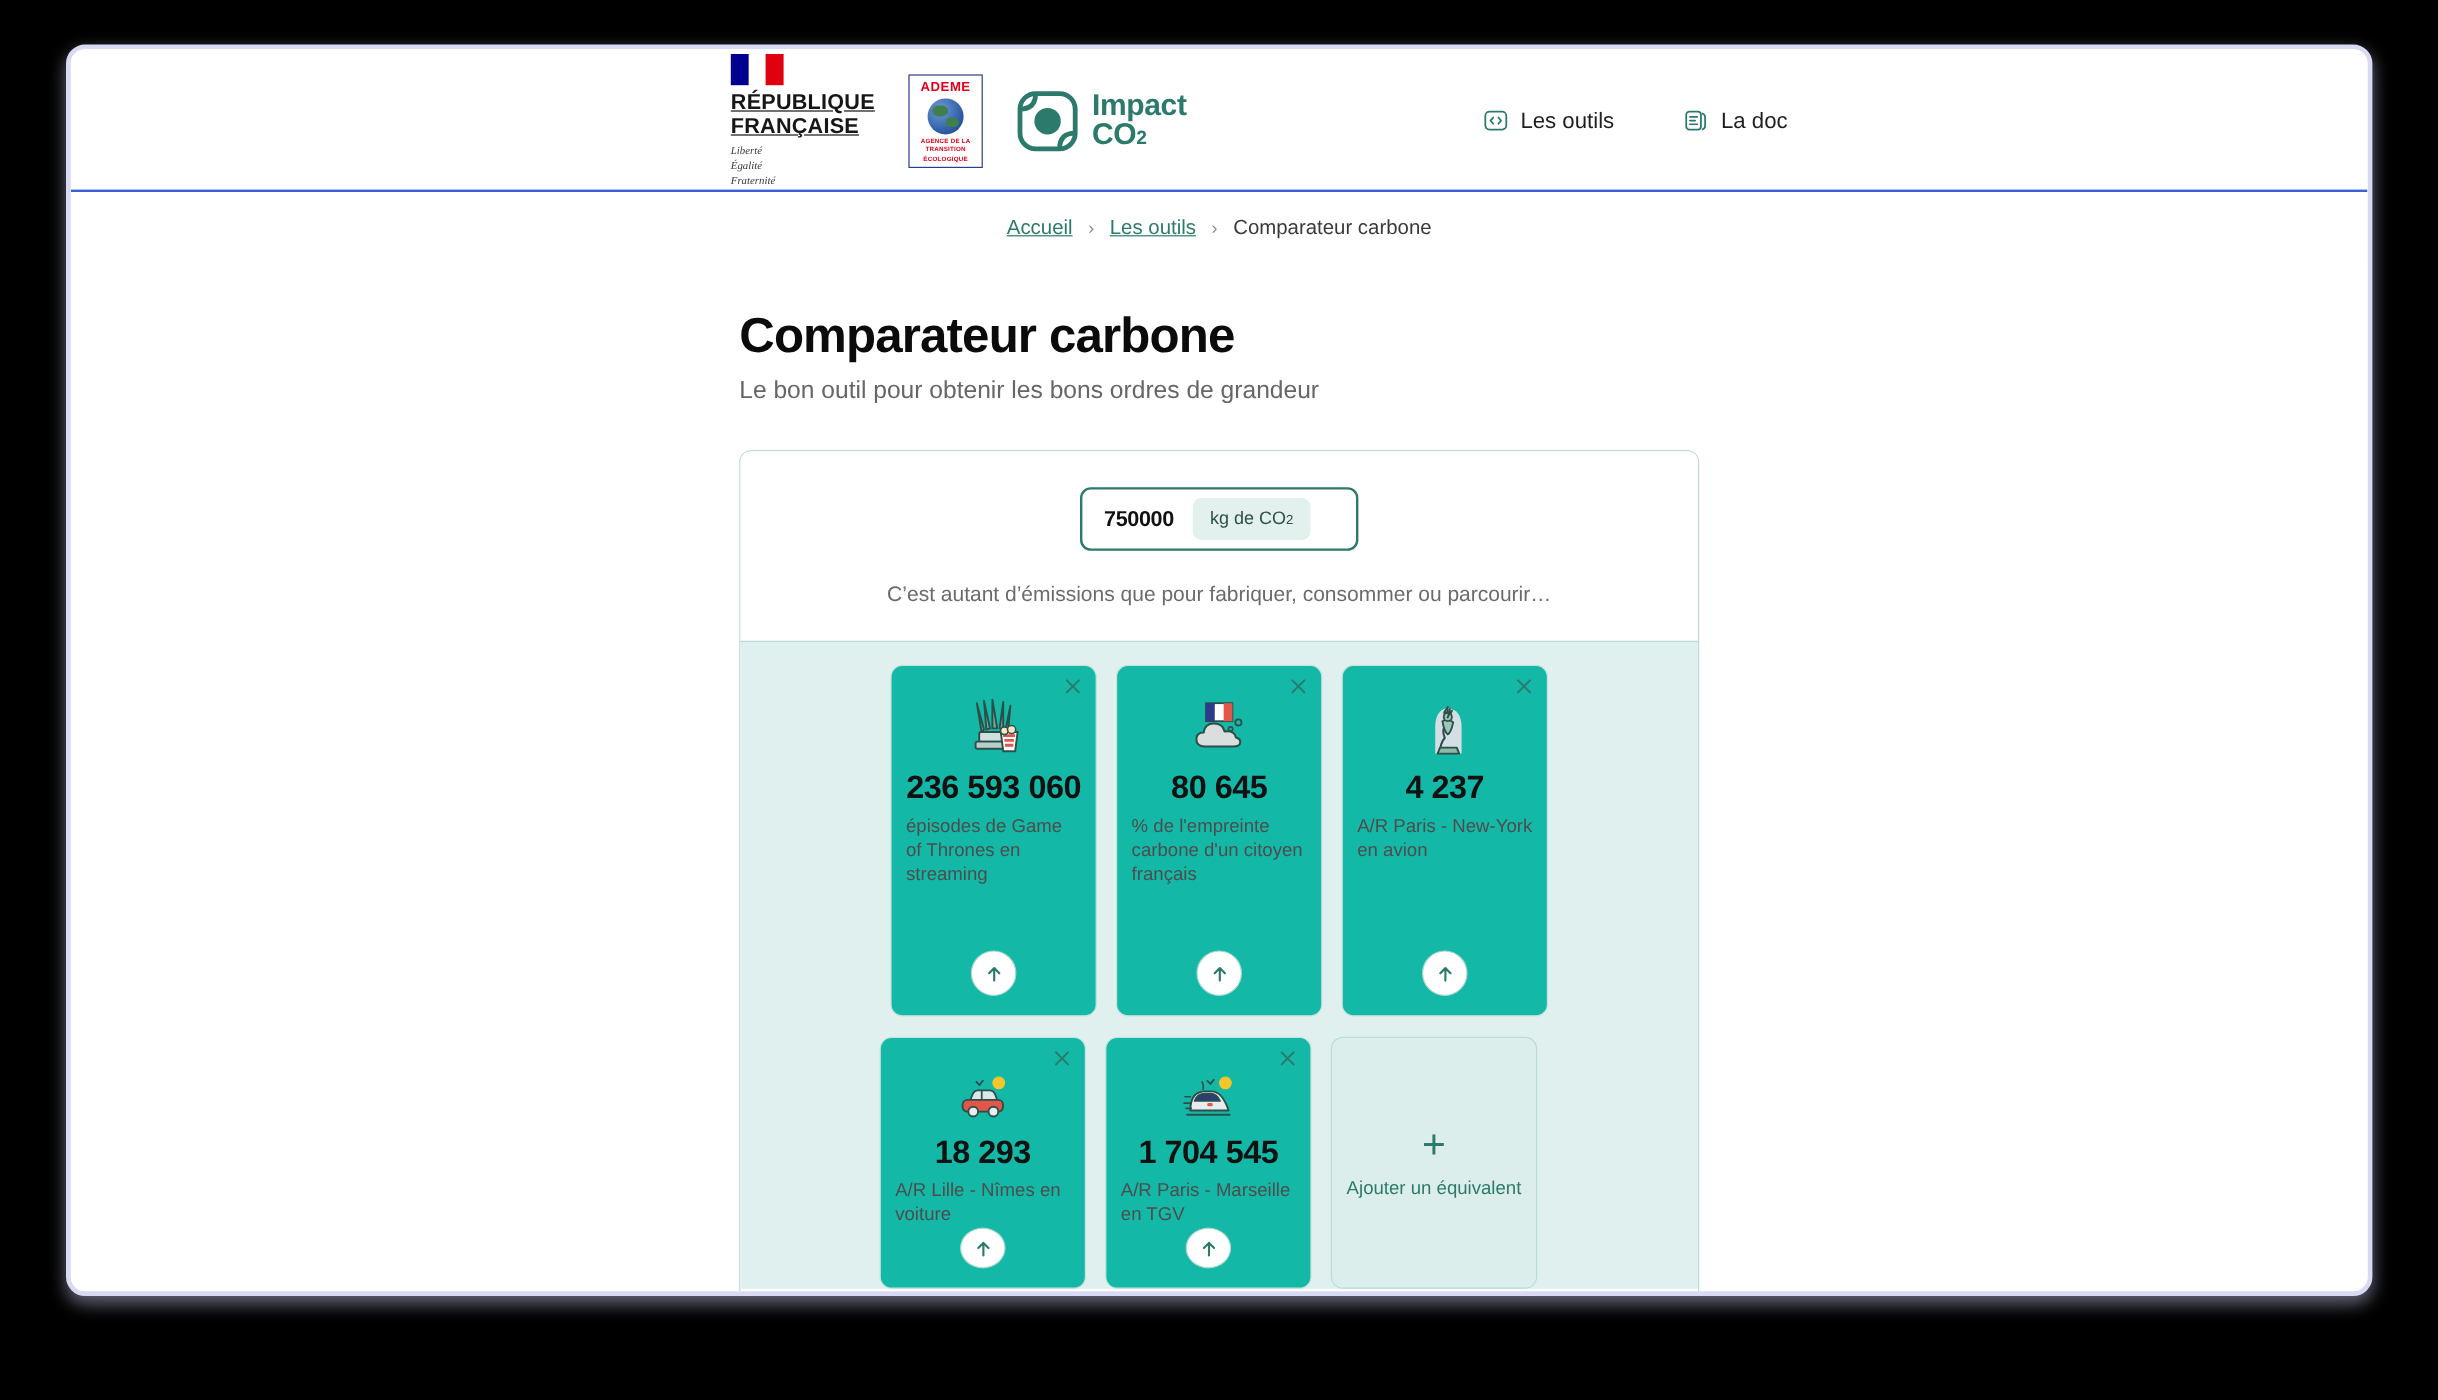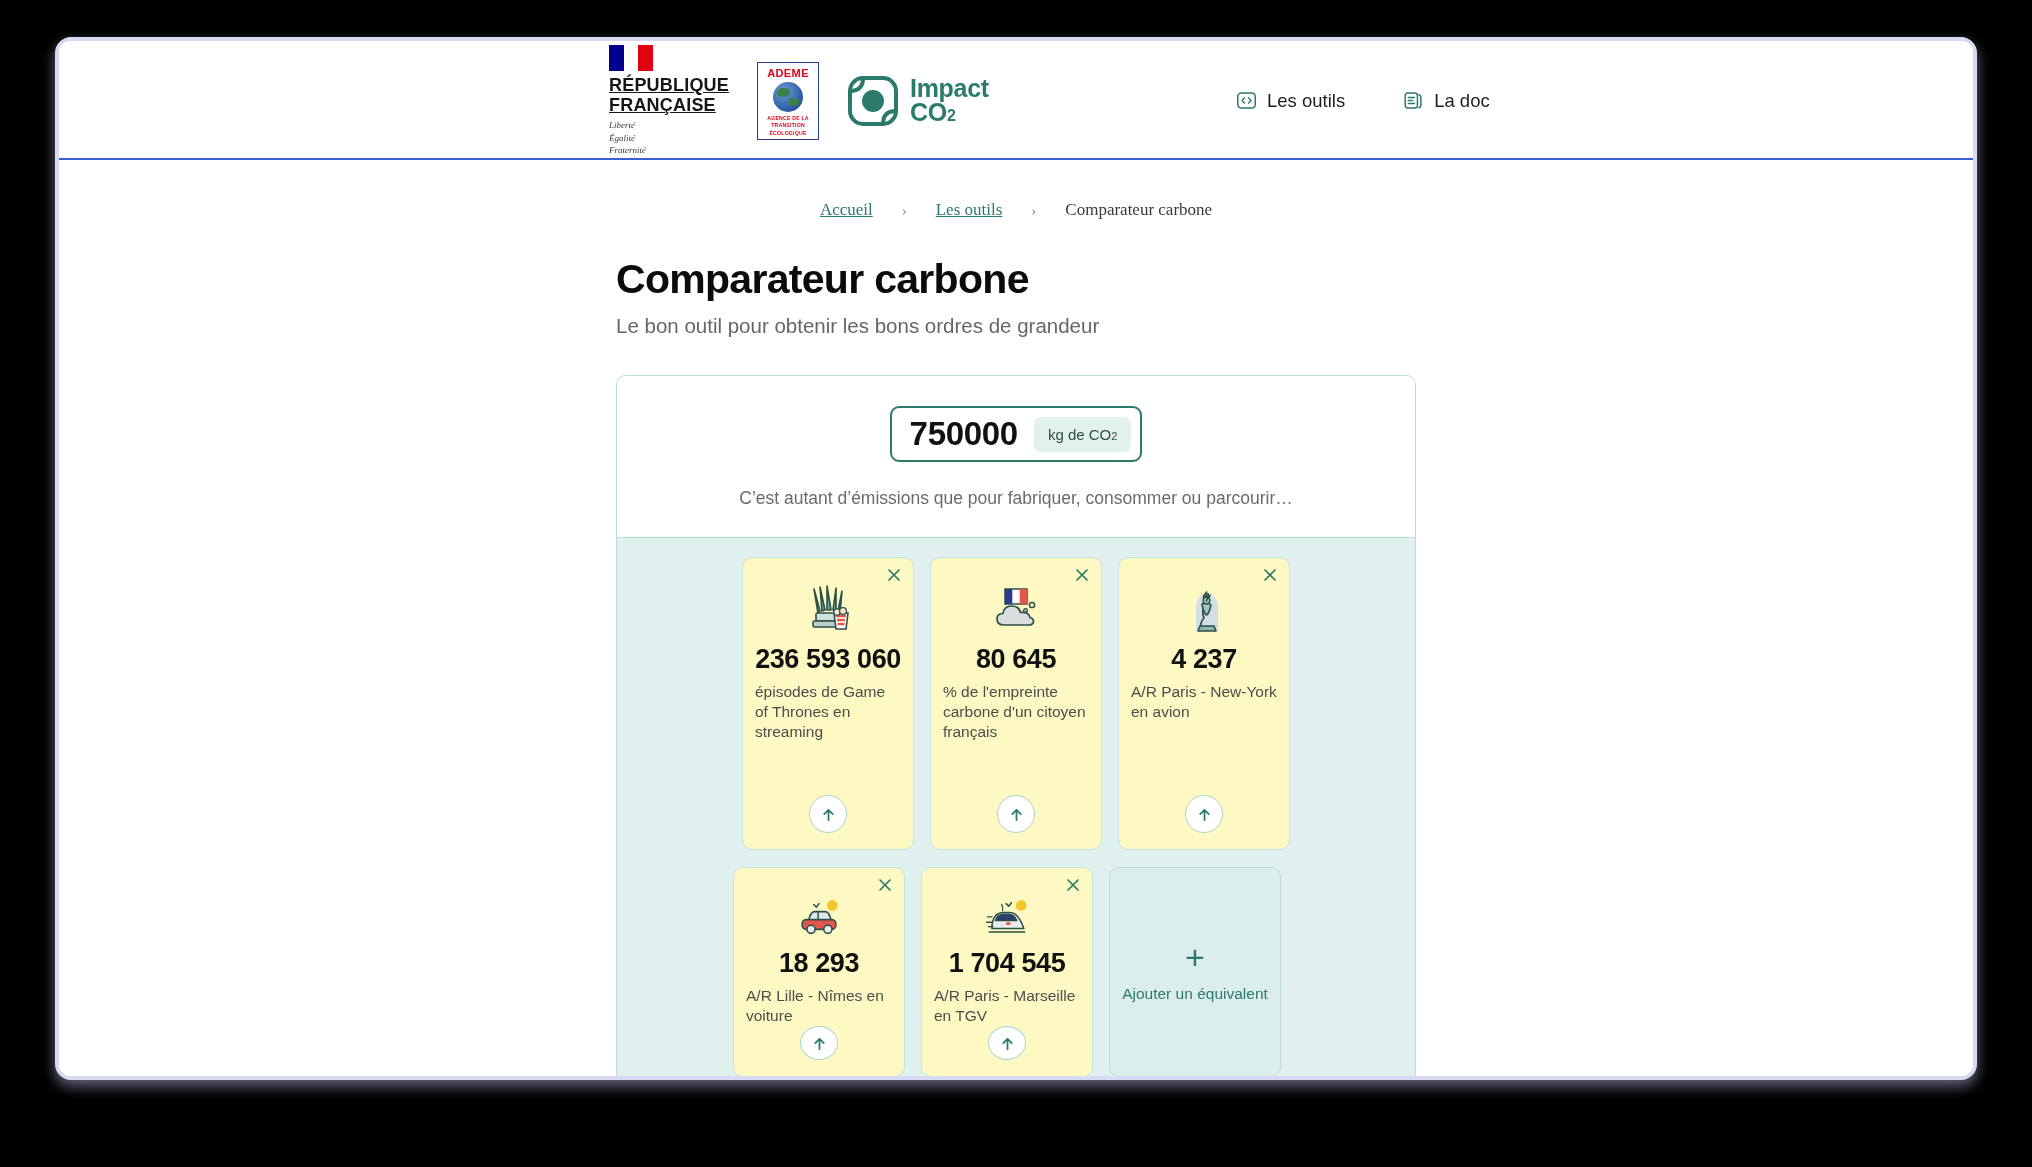--- a/index.html
+++ b/index.html
@@ -115,24 +115,23 @@
   }
   .nav-item {
     display: flex; align-items: center; gap: 10px;
     font-size: 18.5px; color: #1f1f1f; cursor: pointer;
   }
   .nav-icon { width: 21px; height: 21px; flex: none; }
 
   
   #breadcrumb-bar {
     height: 60px;
-    display: flex; align-items: flex-end; justify-content: center;
-    font-size: 17px; color: #3a3a3a; gap: 29px;
-    background: #ffffff;
-    font-family: Liberation Serif, serif;
+    display: flex; align-items: center; justify-content: center;
+    font-size: 17px; color: #3a3a3a; gap: 13px;
+    background: #ffffff;
   }
   #breadcrumb-bar a {
     color: #2c7a6b; text-decoration: underline; cursor: pointer;
   }
   .crumb-sep { color: #8a8a8a; font-size: 15px; }
   .crumb-current { color: #3a3a3a; }
 
   
   #page-main { padding-top: 36px; }
   .content-col { width: 800px; margin: 0 auto; }
@@ -162,21 +161,21 @@
 
   #amount-field {
     display: flex; align-items: center;
     border: 2px solid #2c7a6b;
     border-radius: 9px;
     padding: 7px 9px 7px 18px;
     background: #ffffff;
     min-width: 232px;
   }
   #amount-value {
-    font-size: 33px; font-weight: 700; color: #111111;
+    font-size: 18px; font-weight: 700; color: #111111;
     letter-spacing: -.3px; margin-right: 16px;
   }
   #unit-badge {
     background: #e3f1ee;
     border-radius: 7px;
     padding: 9px 14px;
     font-size: 15px; color: #2e4f4a;
     white-space: nowrap;
   }
   #unit-badge sub { font-size: 11px; vertical-align: baseline; }
@@ -192,21 +191,21 @@
     padding: 19px 22px 0;
   }
   .card-row {
     display: flex; gap: 16px; justify-content: center;
     margin-bottom: 17px;
   }
   .card-row.row-2 { padding-left: 94px; justify-content: flex-start; }
 
   .eq-card {
     width: 172px;
-    background: #fef9c3;
+    background: #14b8a6;
     border: 1.5px solid #c6e3dd;
     border-radius: 10px;
     padding: 11px 12px 16px;
     display: flex; flex-direction: column; align-items: center;
     position: relative;
     flex: none;
   }
   .eq-card.tall { height: 293px; }
   .eq-card.short { height: 210px; }
 

